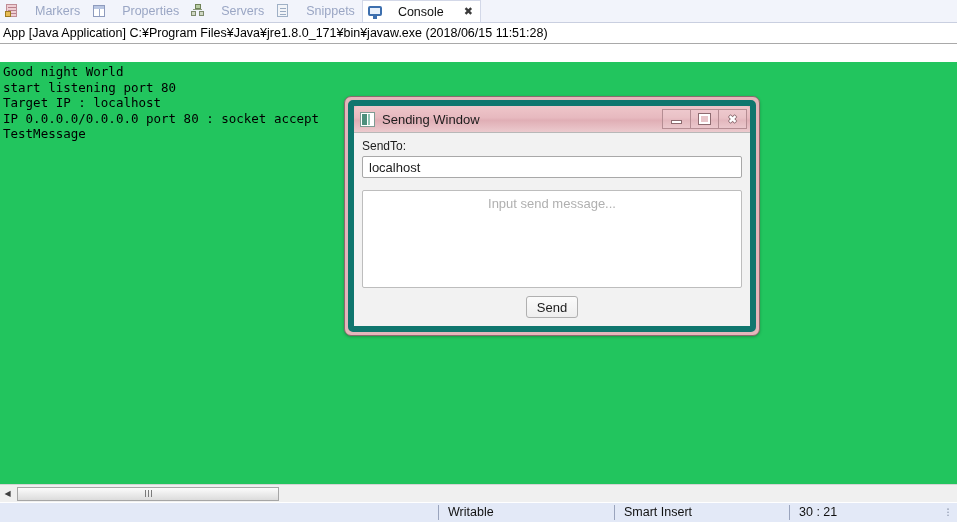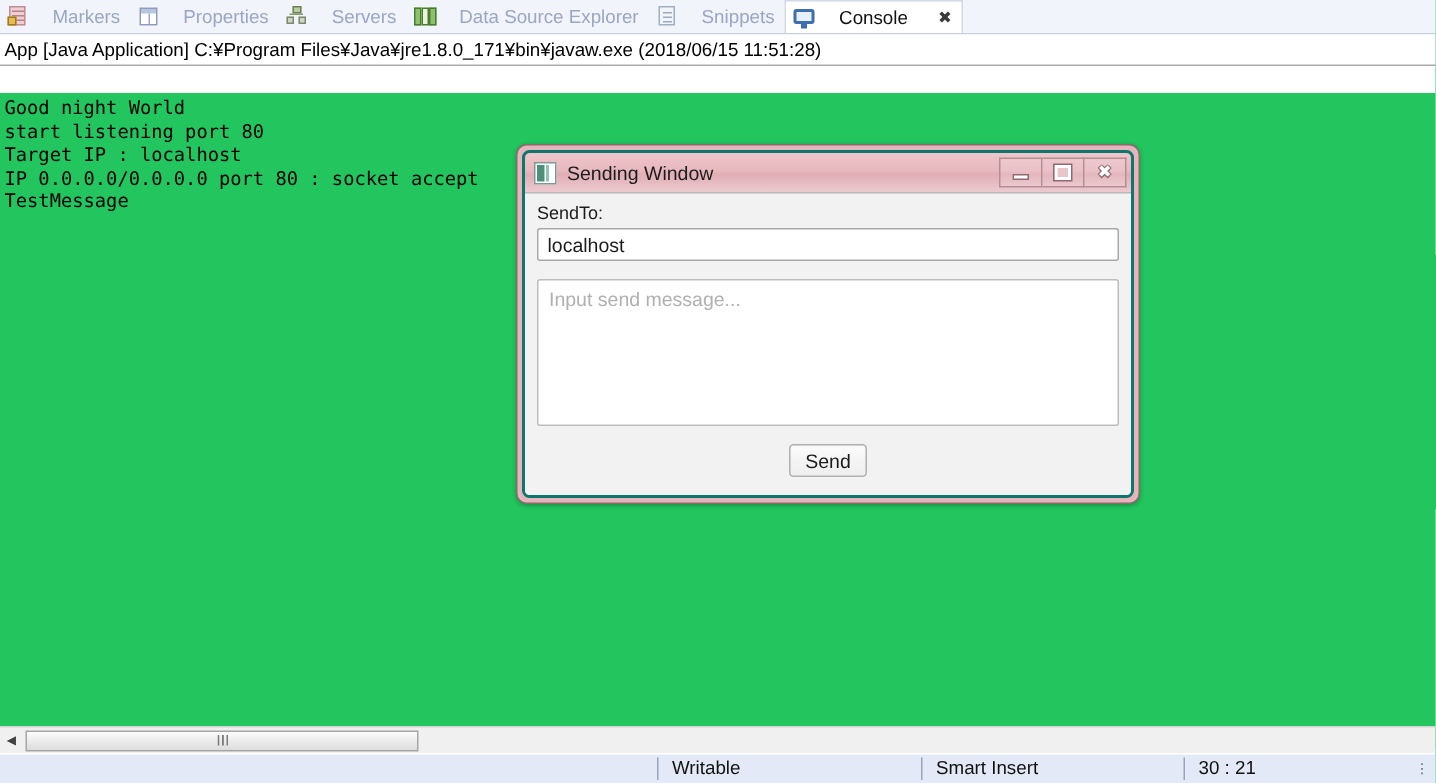--- a/index.html
+++ b/index.html
@@ -180,21 +180,21 @@
     width: 416px; height: 240px;
     background: #e4b6bb;
     border: 1px solid #8a6a6d;
     border-radius: 7px;
     box-sizing: border-box;
     box-shadow: 0 1px 3px rgba(0,0,0,0.25);
     padding: 3px;
   }
   .dialog-inner {
     width: 100%; height: 100%;
-    border: 2px solid #0f766e;
+    border: 6px solid #0f766e;
     border-radius: 5px;
     box-sizing: border-box;
     display: flex;
     flex-direction: column;
     overflow: hidden;
   }
   .titlebar {
     height: 26px;
     flex: 0 0 26px;
     background: linear-gradient(to bottom, #eec6ca 0%, #e7b9bf 45%, #e0aeb5 55%, #eccace 100%);
@@ -289,20 +289,21 @@
     border: 1px solid #bdbdbd;
     border-radius: 2px;
     box-sizing: border-box;
     font-size: 13px;
     color: #b0b0b0;
     padding: 5px 7px;
     width: 100%;
     resize: none;
     font-family: "Liberation Sans", sans-serif;
     outline: none;
+    text-align: center;
   }
   .textarea::placeholder { color: #b0b0b0; }
   .btn-row {
     flex: 1 1 auto;
     display: flex;
     align-items: center;
     justify-content: center;
   }
   .send-btn {
     min-width: 48px;
@@ -410,28 +411,20 @@
   <div class="tab">
     <span class="ico ico-srv">
       <span class="top"></span>
         <span class="lnk"></span>
         <span class="s1"></span>
         <span class="s2"></span>
     </span>
     <span class="tab-label">Servers</span>
   </div>
 
-  <div class="tab">
-    <span class="ico ico-dse">
-      <span class="c c1"></span>
-        <span class="c c2"></span>
-        <span class="c c3"></span>
-    </span>
-    <span class="tab-label">Data Source Explorer</span>
-  </div>
 
   <div class="tab">
     <span class="ico ico-snip">
       <span class="pg"></span>
     </span>
     <span class="tab-label">Snippets</span>
   </div>
 
   <div class="tab active">
     <span class="ico ico-console">

